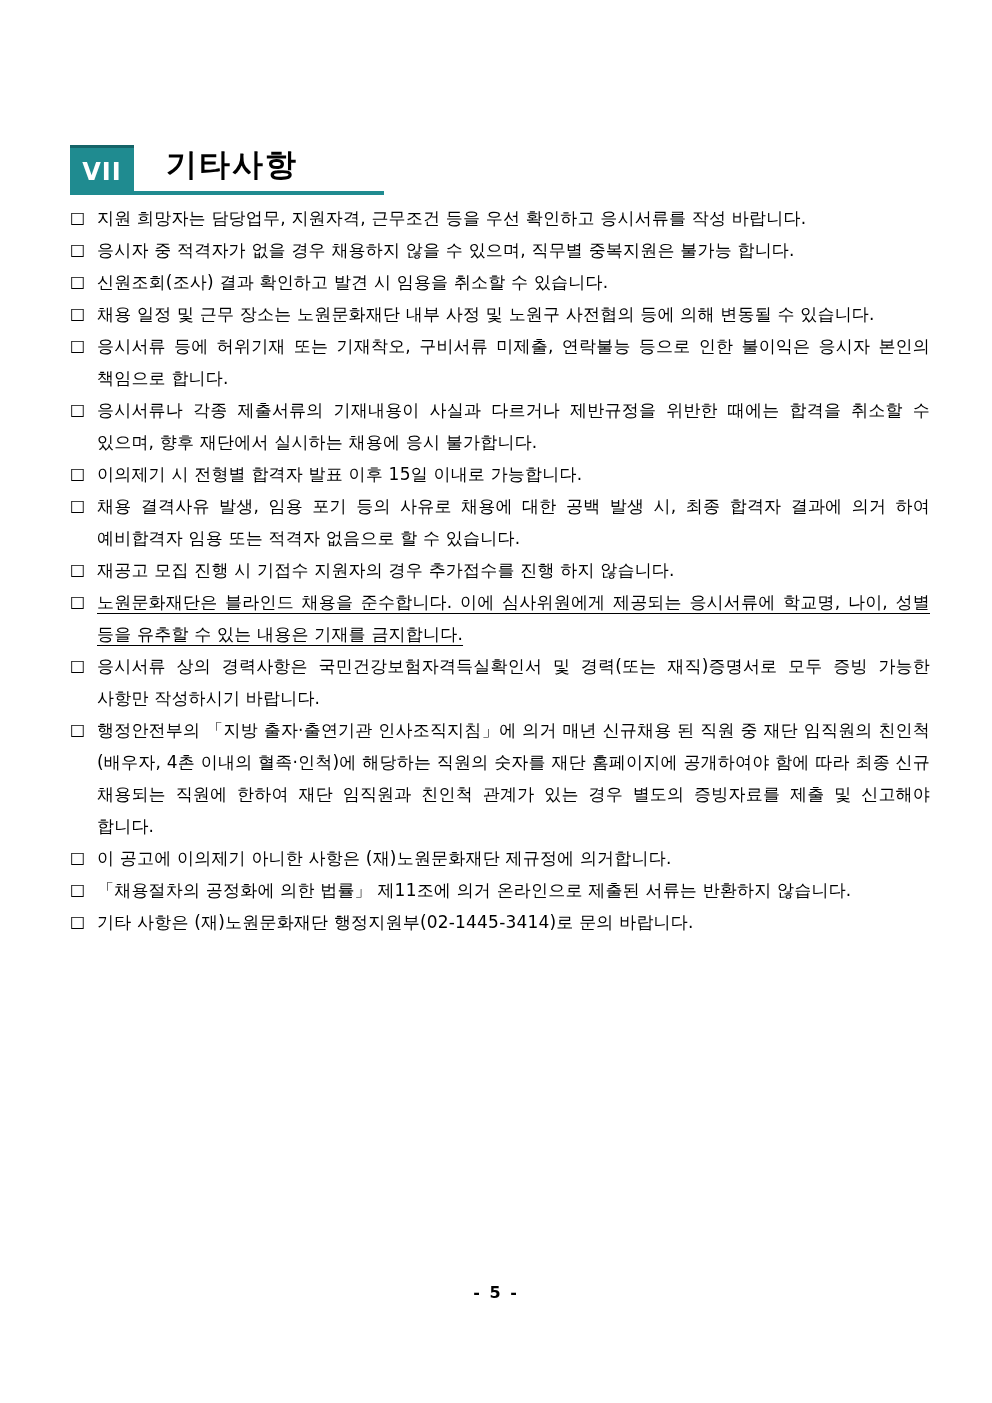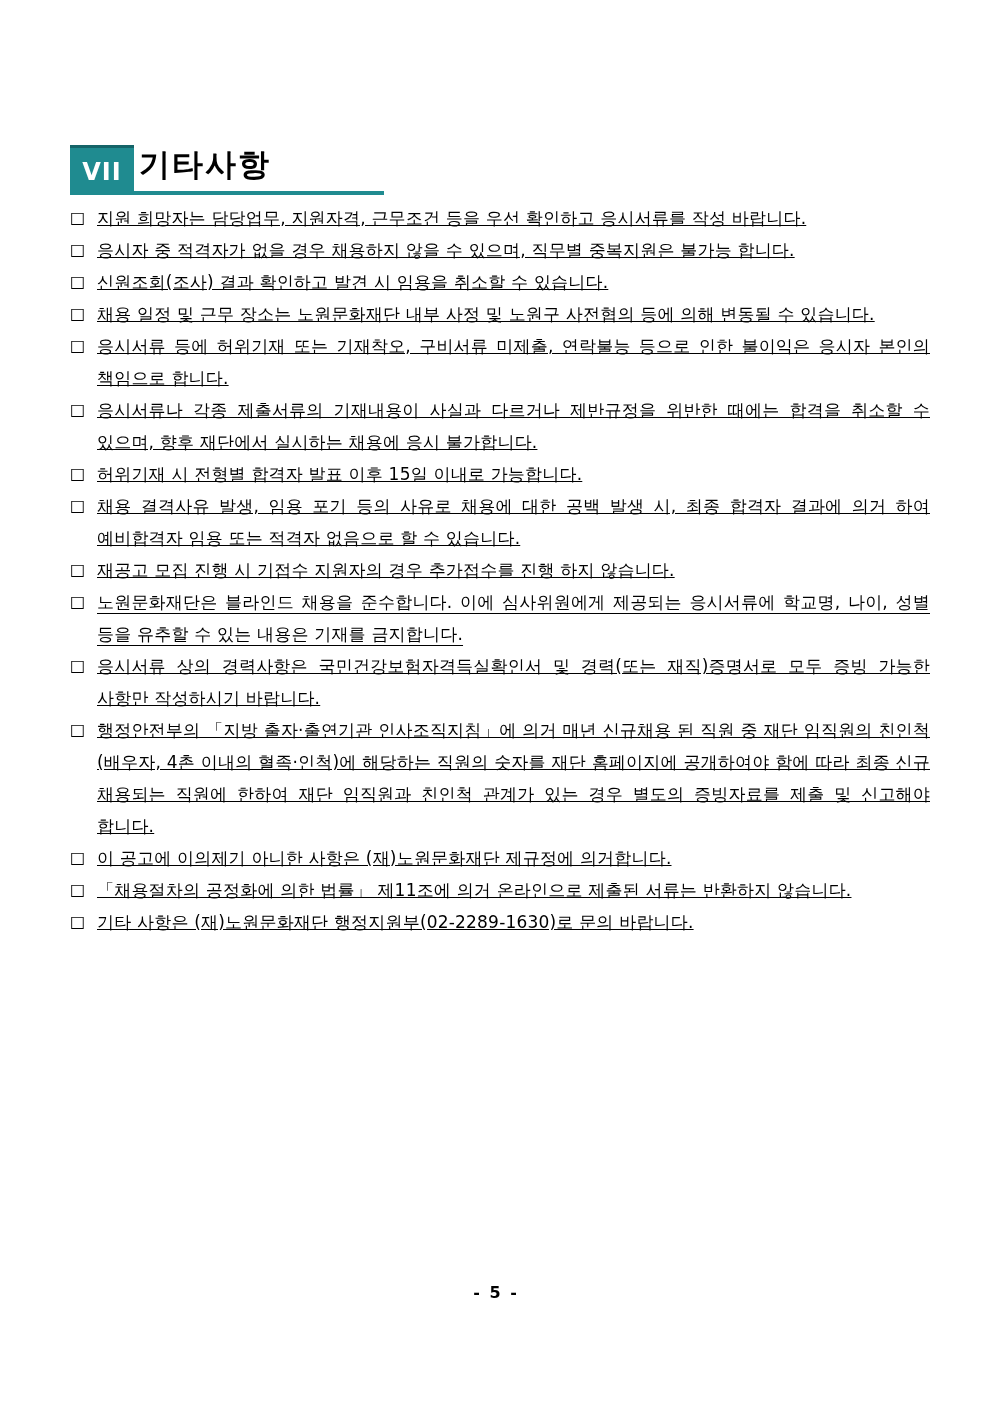--- a/index.html
+++ b/index.html
@@ -38,21 +38,21 @@
     justify-content: center;
     letter-spacing: 1px;
   }
   .section-title-wrap {
     box-sizing: border-box;
     height: 50px;
     width: 250px;
     border-bottom: 4px solid var(--accent, #1F8B90);
     display: flex;
     align-items: center;
-    padding-left: 5px;
+    padding-left: 32px;
     padding-bottom: 6px;
   }
   .section-title {
     font-size: 31px;
     font-weight: bold;
     letter-spacing: 2px;
     white-space: nowrap;
   }
   
   .items {
@@ -72,21 +72,20 @@
     width: 27px;
     font-size: 16px;
     line-height: 32px;
     color: #000000;
   }
   .item .text {
     flex: 1 1 auto;
     text-align: justify;
     word-break: keep-all;
     letter-spacing: 0.2px;
-    text-decoration: underline;
   }
   .item.underlined .text {
     text-decoration: underline;
     text-underline-offset: 5px;
     text-decoration-thickness: 1px;
   }
   
   .footer {
     position: absolute;
     top: 1283px;
@@ -130,21 +129,21 @@
       <div class="item">
         <span class="marker">□</span>
         <span class="text">응시서류 등에 허위기재 또는 기재착오, 구비서류 미제출, 연락불능 등으로 인한 불이익은 응시자 본인의 책임으로 합니다.</span>
       </div>
       <div class="item">
         <span class="marker">□</span>
         <span class="text">응시서류나 각종 제출서류의 기재내용이 사실과 다르거나 제반규정을 위반한 때에는 합격을 취소할 수 있으며, 향후 재단에서 실시하는 채용에 응시 불가합니다.</span>
       </div>
       <div class="item">
         <span class="marker">□</span>
-        <span class="text">허위기재 시 전형별 합격자 발표 이후 15일 이내로 가능합니다.</span>
+        <span class="text">이의제기 시 전형별 합격자 발표 이후 15일 이내로 가능합니다.</span>
       </div>
       <div class="item">
         <span class="marker">□</span>
         <span class="text">채용 결격사유 발생, 임용 포기 등의 사유로 채용에 대한 공백 발생 시, 최종 합격자 결과에 의거 하여 예비합격자 임용 또는 적격자 없음으로 할 수 있습니다.</span>
       </div>
       <div class="item">
         <span class="marker">□</span>
         <span class="text">재공고 모집 진행 시 기접수 지원자의 경우 추가접수를 진행 하지 않습니다.</span>
       </div>
       <div class="item underlined">
@@ -162,19 +161,19 @@
       <div class="item">
         <span class="marker">□</span>
         <span class="text">이 공고에 이의제기 아니한 사항은 (재)노원문화재단 제규정에 의거합니다.</span>
       </div>
       <div class="item">
         <span class="marker">□</span>
         <span class="text">「채용절차의 공정화에 의한 법률」 제11조에 의거 온라인으로 제출된 서류는 반환하지 않습니다.</span>
       </div>
       <div class="item">
         <span class="marker">□</span>
-        <span class="text">기타 사항은 (재)노원문화재단 행정지원부(02-2289-1630)로 문의 바랍니다.</span>
+        <span class="text">기타 사항은 (재)노원문화재단 행정지원부(02-1445-3414)로 문의 바랍니다.</span>
       </div>
     </div>
 
   <div class="footer">- 5 -</div>
 
 </div>
 
 </body></html>

